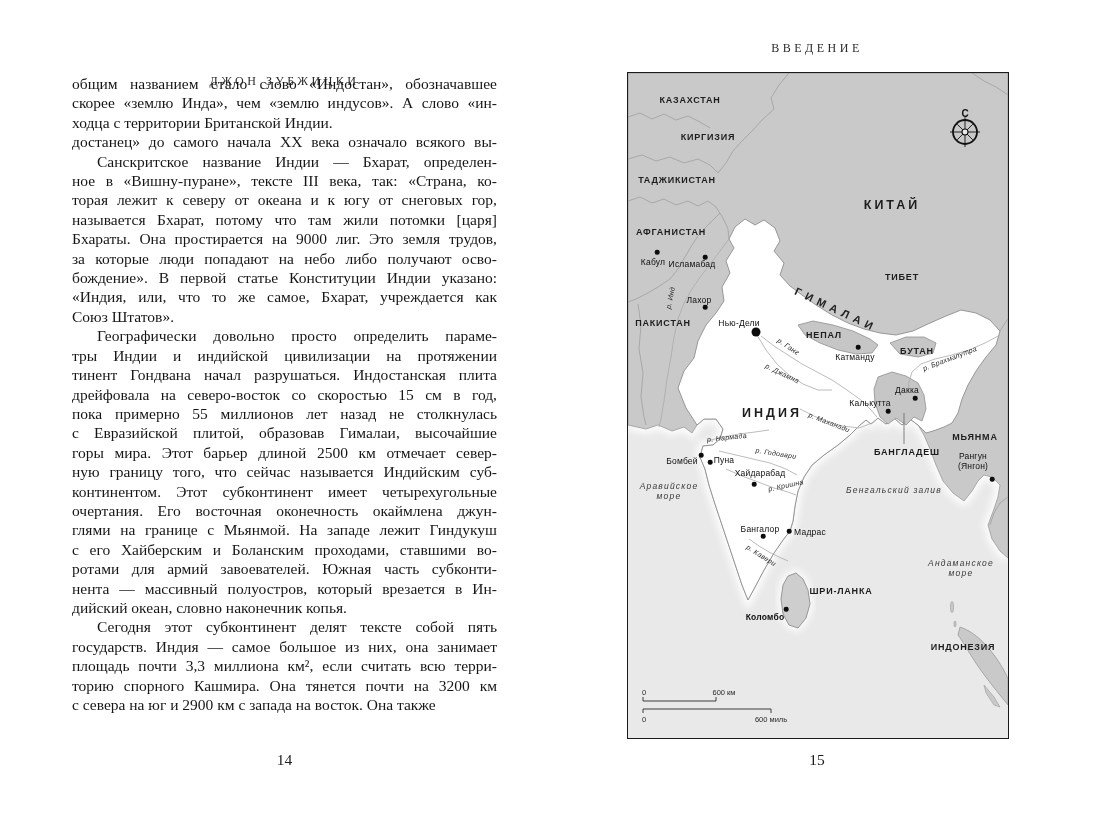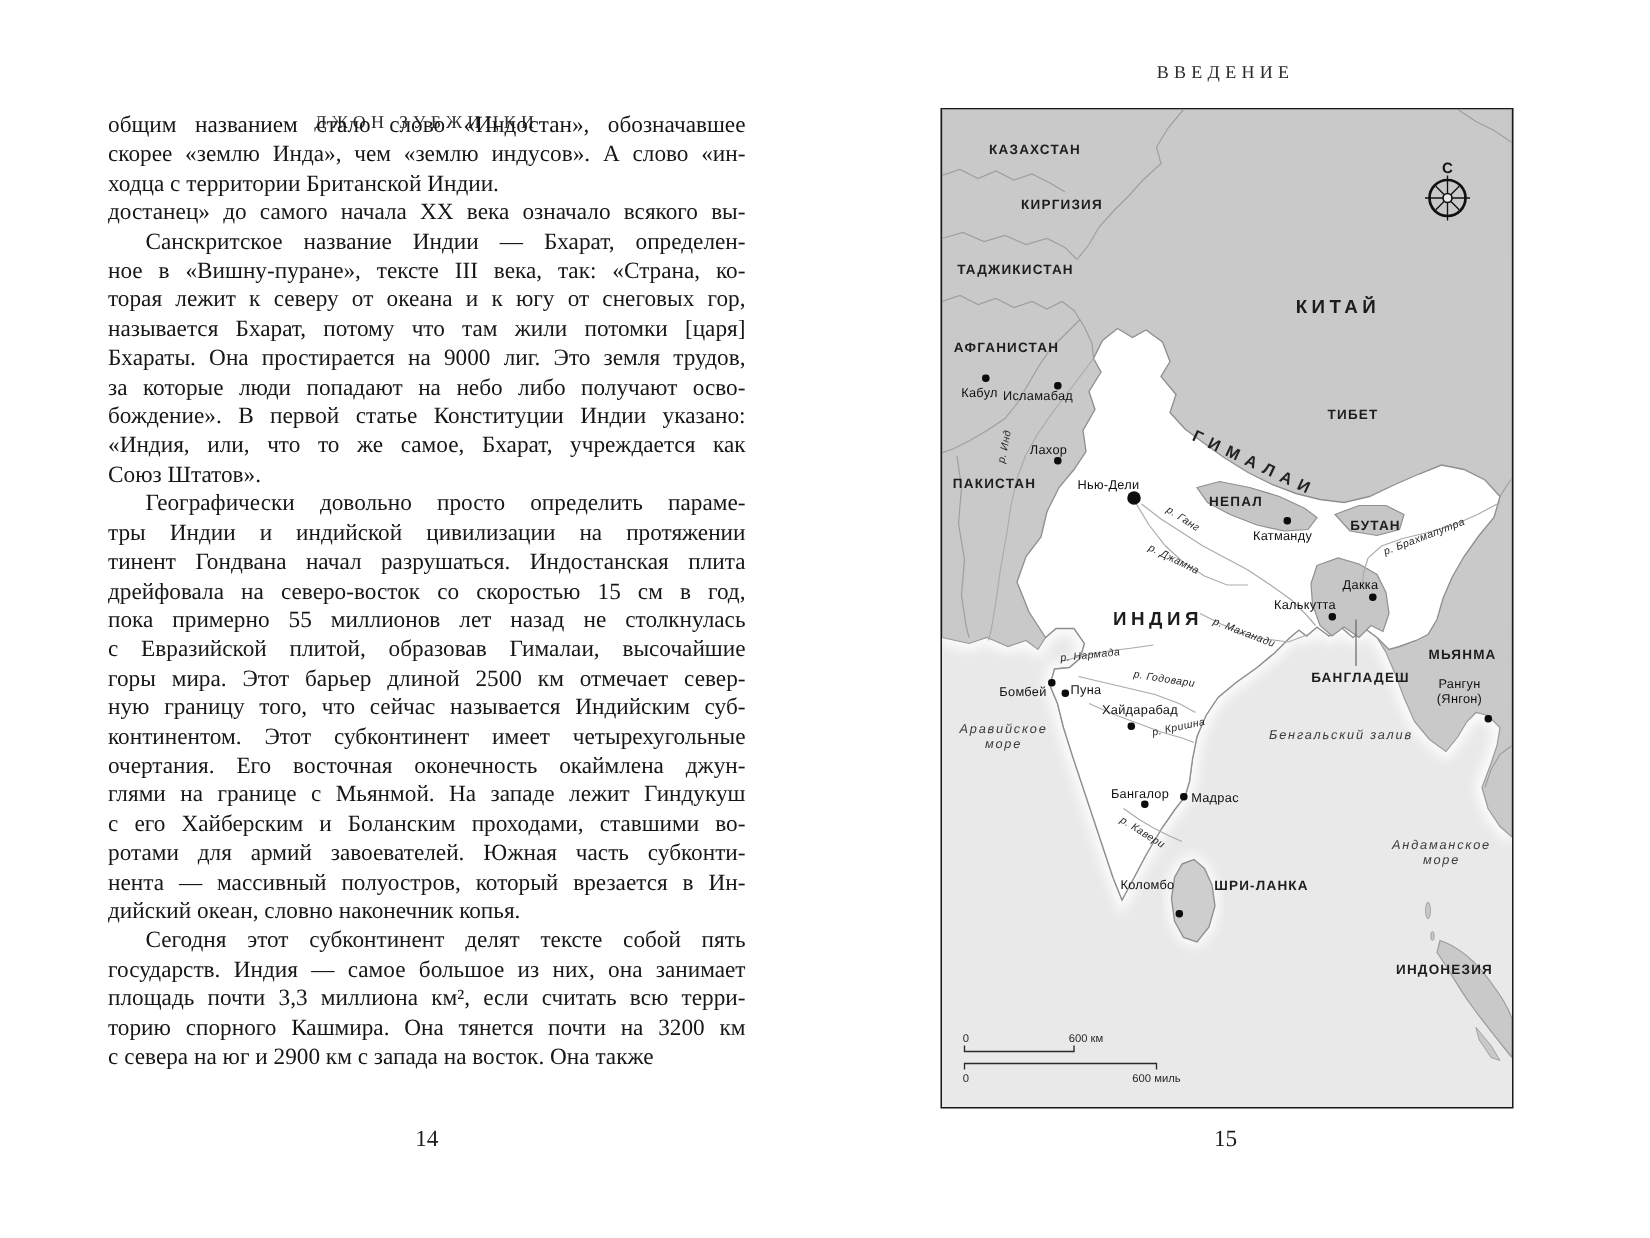--- a/index.html
+++ b/index.html
@@ -211,18 +211,18 @@
     <div class="map-label city-label" style="left: 54px; top: 388px; transform: translate(-50%, -50%);">Бомбей</div>
     <div class="dot" style="left: 73px; top: 382px;"></div>
     <div class="map-label city-label" style="left: 96px; top: 387px; transform: translate(-50%, -50%);">Пуна</div>
     <div class="dot" style="left: 82px; top: 389px;"></div>
     <div class="map-label city-label" style="left: 132px; top: 400px; transform: translate(-50%, -50%);">Хайдарабад</div>
     <div class="dot" style="left: 126px; top: 411px;"></div>
     <div class="map-label city-label" style="left: 132px; top: 456px; transform: translate(-50%, -50%);">Бангалор</div>
     <div class="dot" style="left: 135px; top: 463px;"></div>
     <div class="map-label city-label" style="left: 182px; top: 459px; transform: translate(-50%, -50%);">Мадрас</div>
     <div class="dot" style="left: 161px; top: 458px;"></div>
-    <div class="map-label city-label" style="left: 137px; top: 517px; transform: translate(-50%, -50%);">Коломбо</div>
+    <div class="map-label city-label" style="left: 137px; top: 544px; transform: translate(-50%, -50%); font-weight: bold;">Коломбо</div>
     <div class="dot" style="left: 158px; top: 536px;"></div>
   </div>
 
 <div class="page-number" id="pn-left">14</div>
 <div class="page-number" id="pn-right">15</div>
 
 </body></html>

